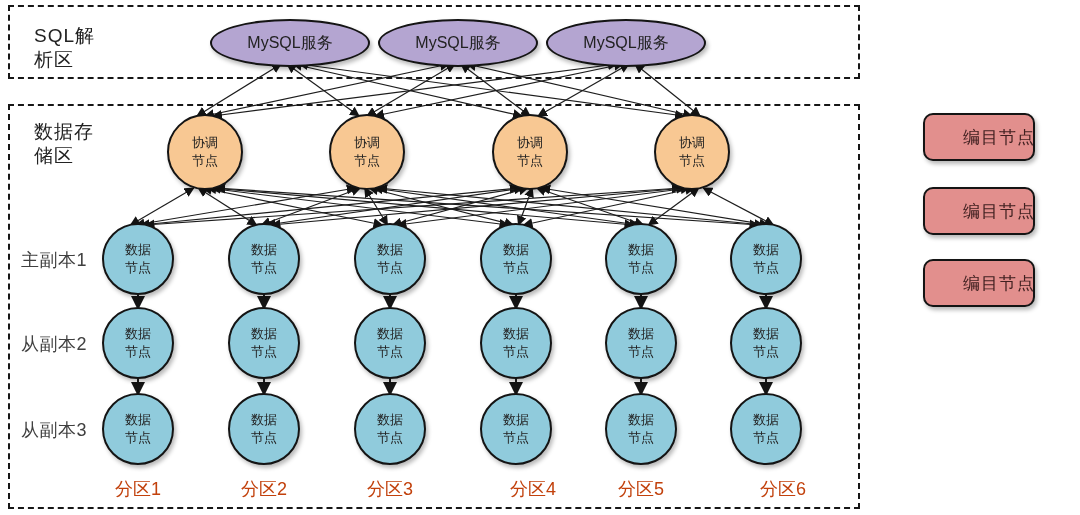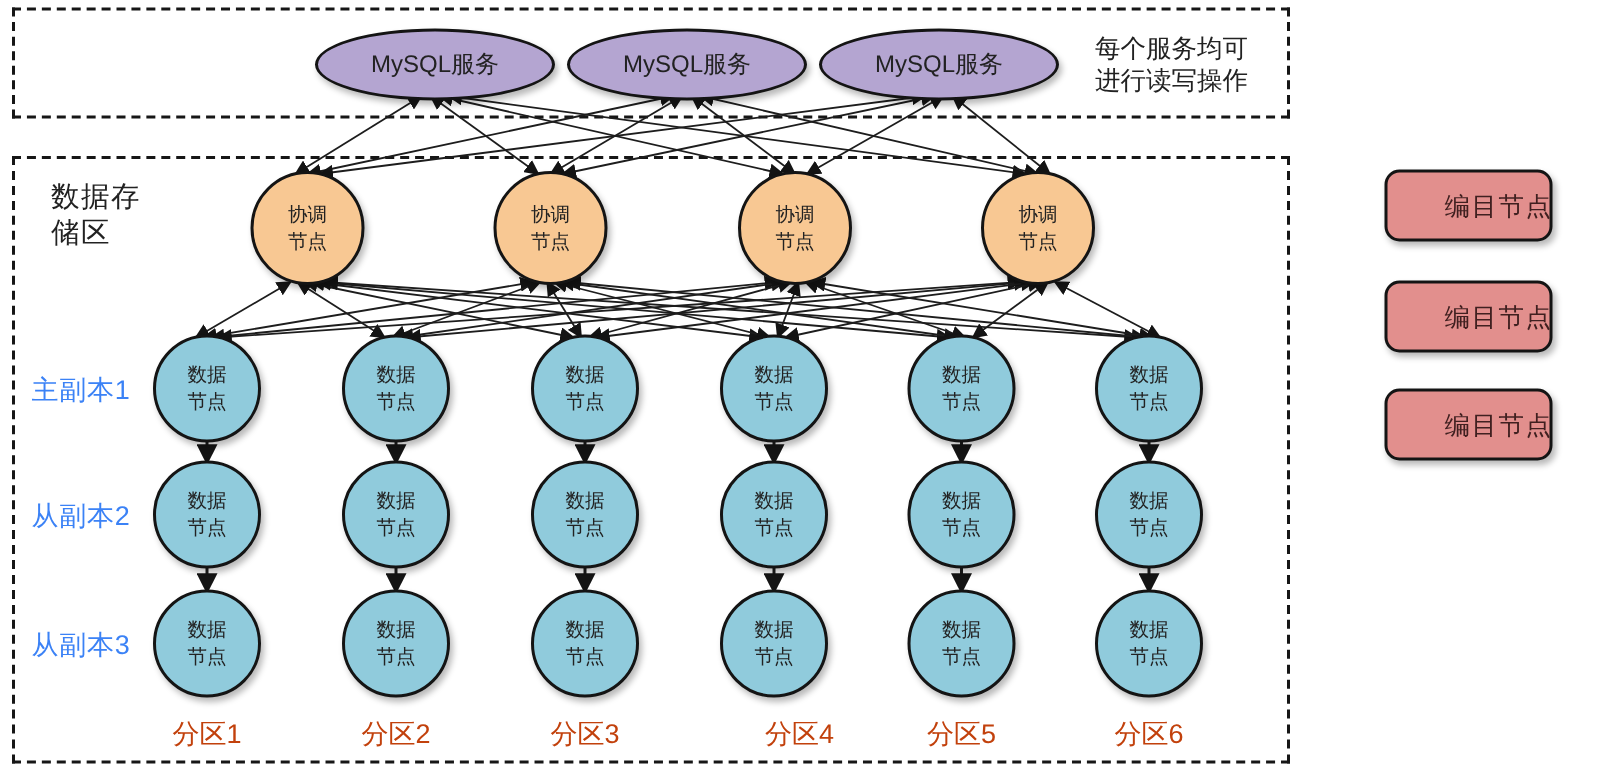--- a/index.html
+++ b/index.html
@@ -27,37 +27,37 @@
     display:flex;align-items:center;justify-content:center;text-align:center;
     box-shadow:2px 3px 4px rgba(0,0,0,0.28);
   }
   .ellipse{border-radius:50%;}
   .circle{border-radius:50%;}
   .rrect{border-radius:10px;padding-left:40px;}
   .node-label{font-size:13px;line-height:18px;color:#222;width:2.3em;word-break:break-all;}
   .mysql-label{font-size:16px;color:#222;width:auto;white-space:nowrap;}
   .catalog-label{font-size:17px;letter-spacing:1px;color:#402020;white-space:nowrap;}
   .side-label{
-    position:absolute;font-size:18px;color:#3b82f6;text-align:center;
+    position:absolute;font-size:18px;color:#404040;text-align:center;
     width:76px;letter-spacing:0.5px;
   }
   .part-label{
     position:absolute;font-size:18px;color:#c2410c;text-align:center;width:80px;
   }
   #edges{position:absolute;left:0;top:0;width:1080px;height:515px;pointer-events:none;}
   #edges line{stroke:#1d1d1d;stroke-width:1.2;}
   #edges line.vert{stroke-width:2;}
 </style>
 </head>
 <body>
 
 <div class="canvas" id="canvas">
 
   <div class="zone zone-sql">
-    <div class="note">每个服务均可进行读写操作</div>
+    <div class="zlabel zlabel-sql">SQL解析区</div>
   </div>
 
   <div class="zone zone-storage">
     <div class="zlabel zlabel-storage">数据存储区</div>
   </div>
 
 
   <svg id="edges" xmlns="http://www.w3.org/2000/svg">
     <defs>
       <marker id="ah" markerUnits="userSpaceOnUse" markerWidth="10" markerHeight="10" viewBox="0 0 10 10" refX="9" refY="5" orient="auto-start-reverse">
@@ -202,14 +202,14 @@
       <span class="catalog-label">编目节点</span>
     </div>
     <div class="side-label" style="left: 16px; top: 248px;"><span>主副本1</span></div>
     <div class="side-label" style="left: 16px; top: 332px;"><span>从副本2</span></div>
     <div class="side-label" style="left: 16px; top: 418px;"><span>从副本3</span></div>
     <div class="part-label" style="left: 98px; top: 477px;"><span>分区1</span></div>
     <div class="part-label" style="left: 224px; top: 477px;"><span>分区2</span></div>
     <div class="part-label" style="left: 350px; top: 477px;"><span>分区3</span></div>
     <div class="part-label" style="left: 476px; top: 477px; text-align: right;"><span>分区4</span></div>
     <div class="part-label" style="left: 601px; top: 477px;"><span>分区5</span></div>
-    <div class="part-label" style="left: 726px; top: 477px;"><span>分区6</span></div>
+    <div class="part-label" style="left: 726px; top: 477px; text-align: right;"><span>分区6</span></div>
   </div>
 
 </body></html>

